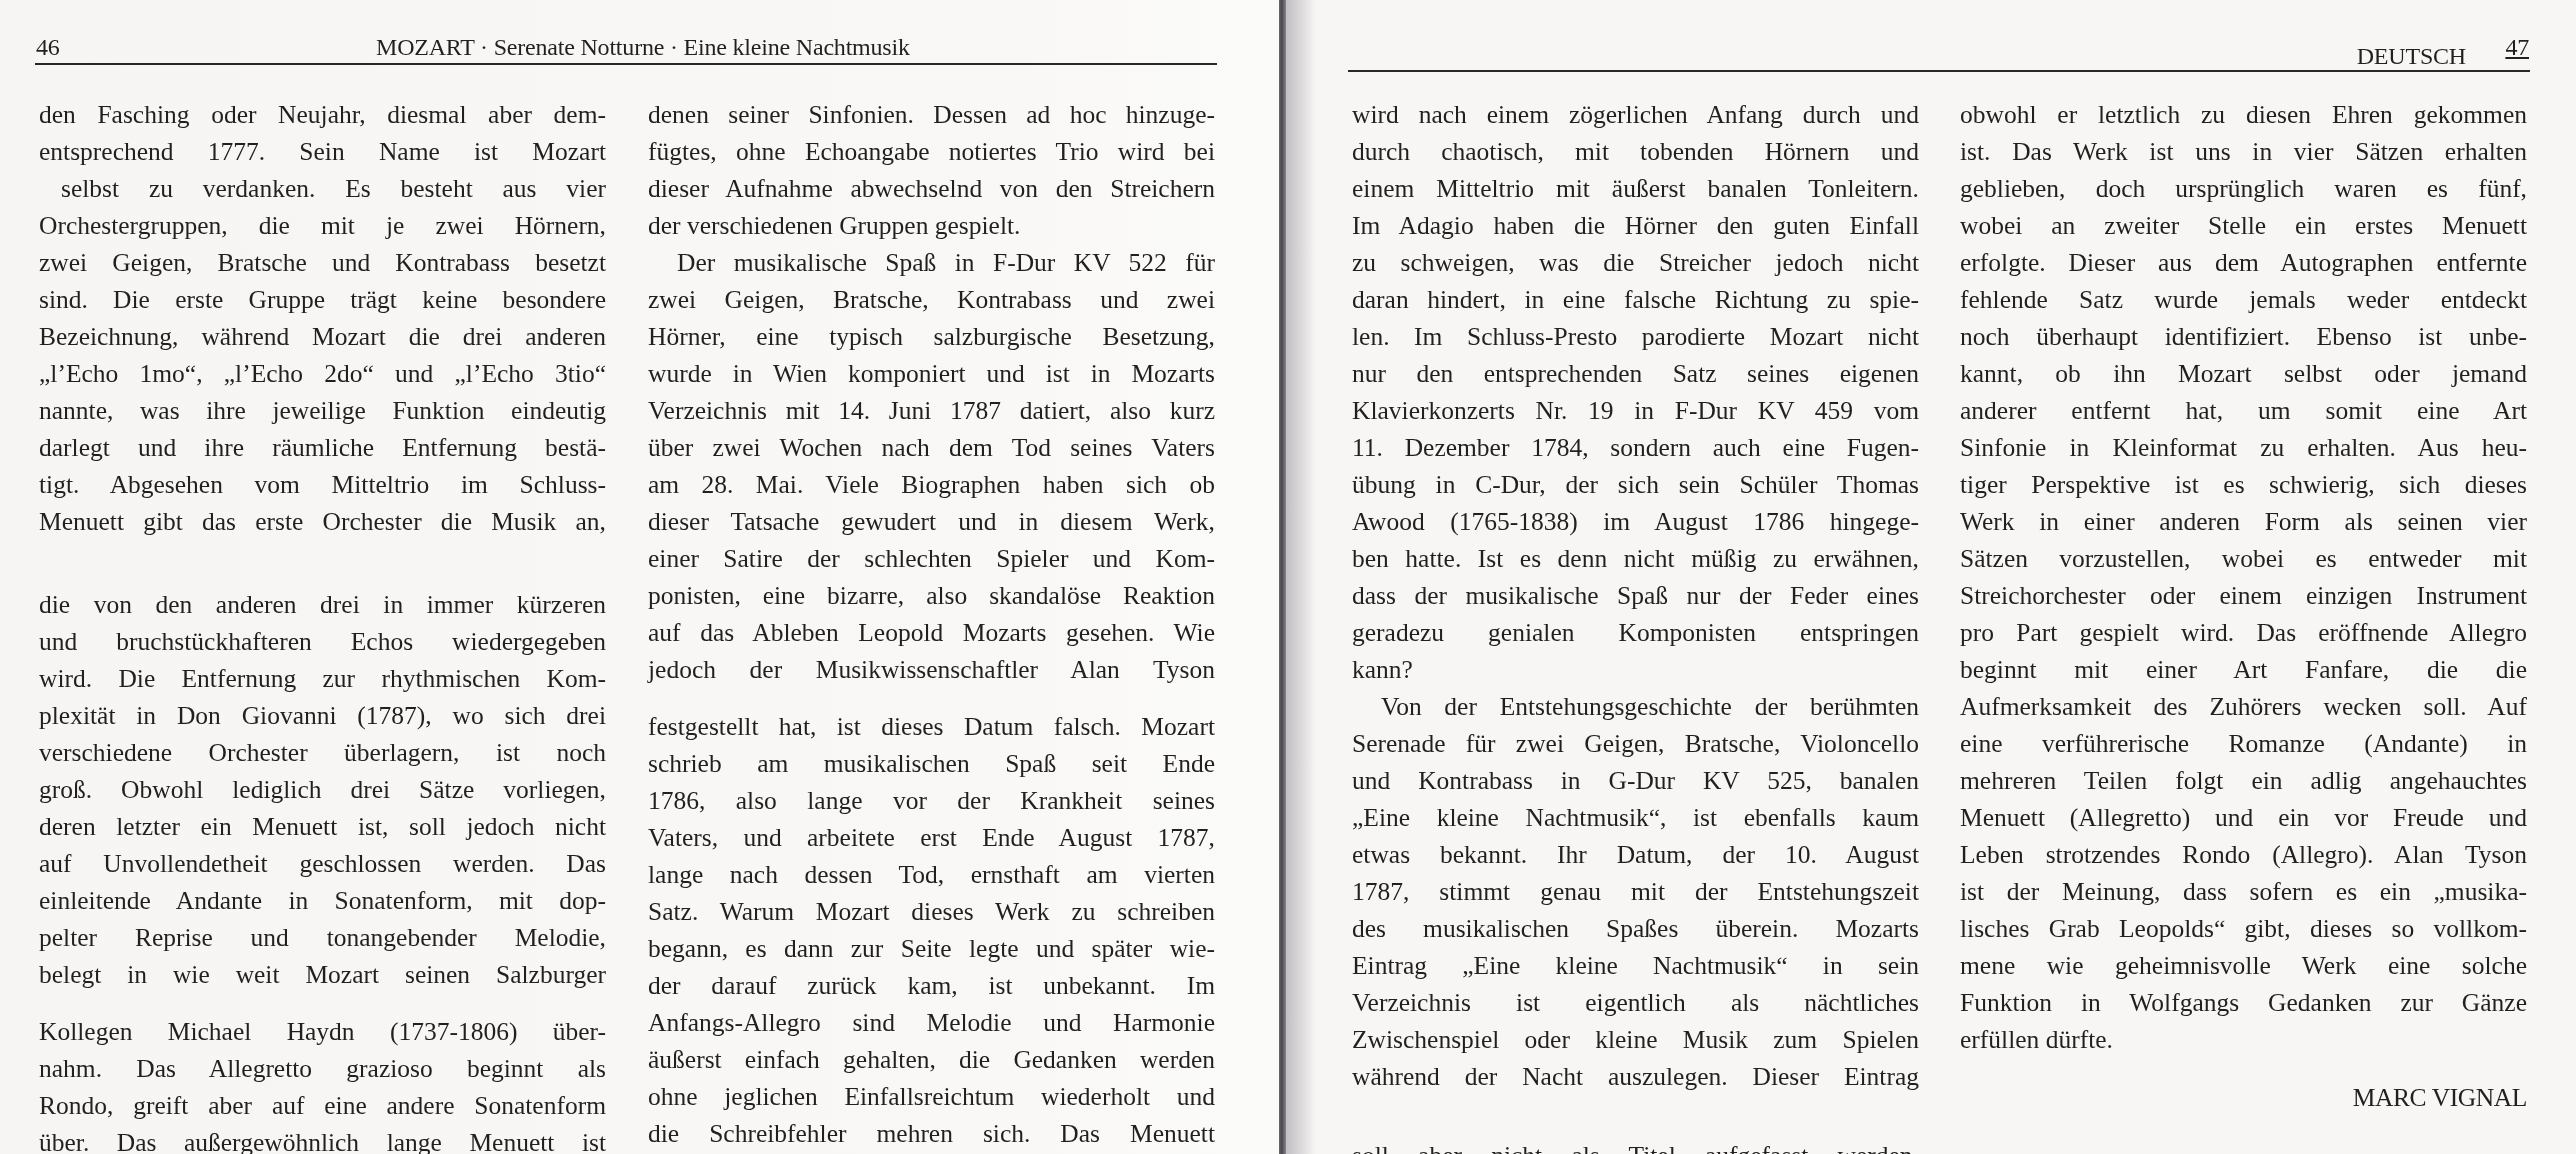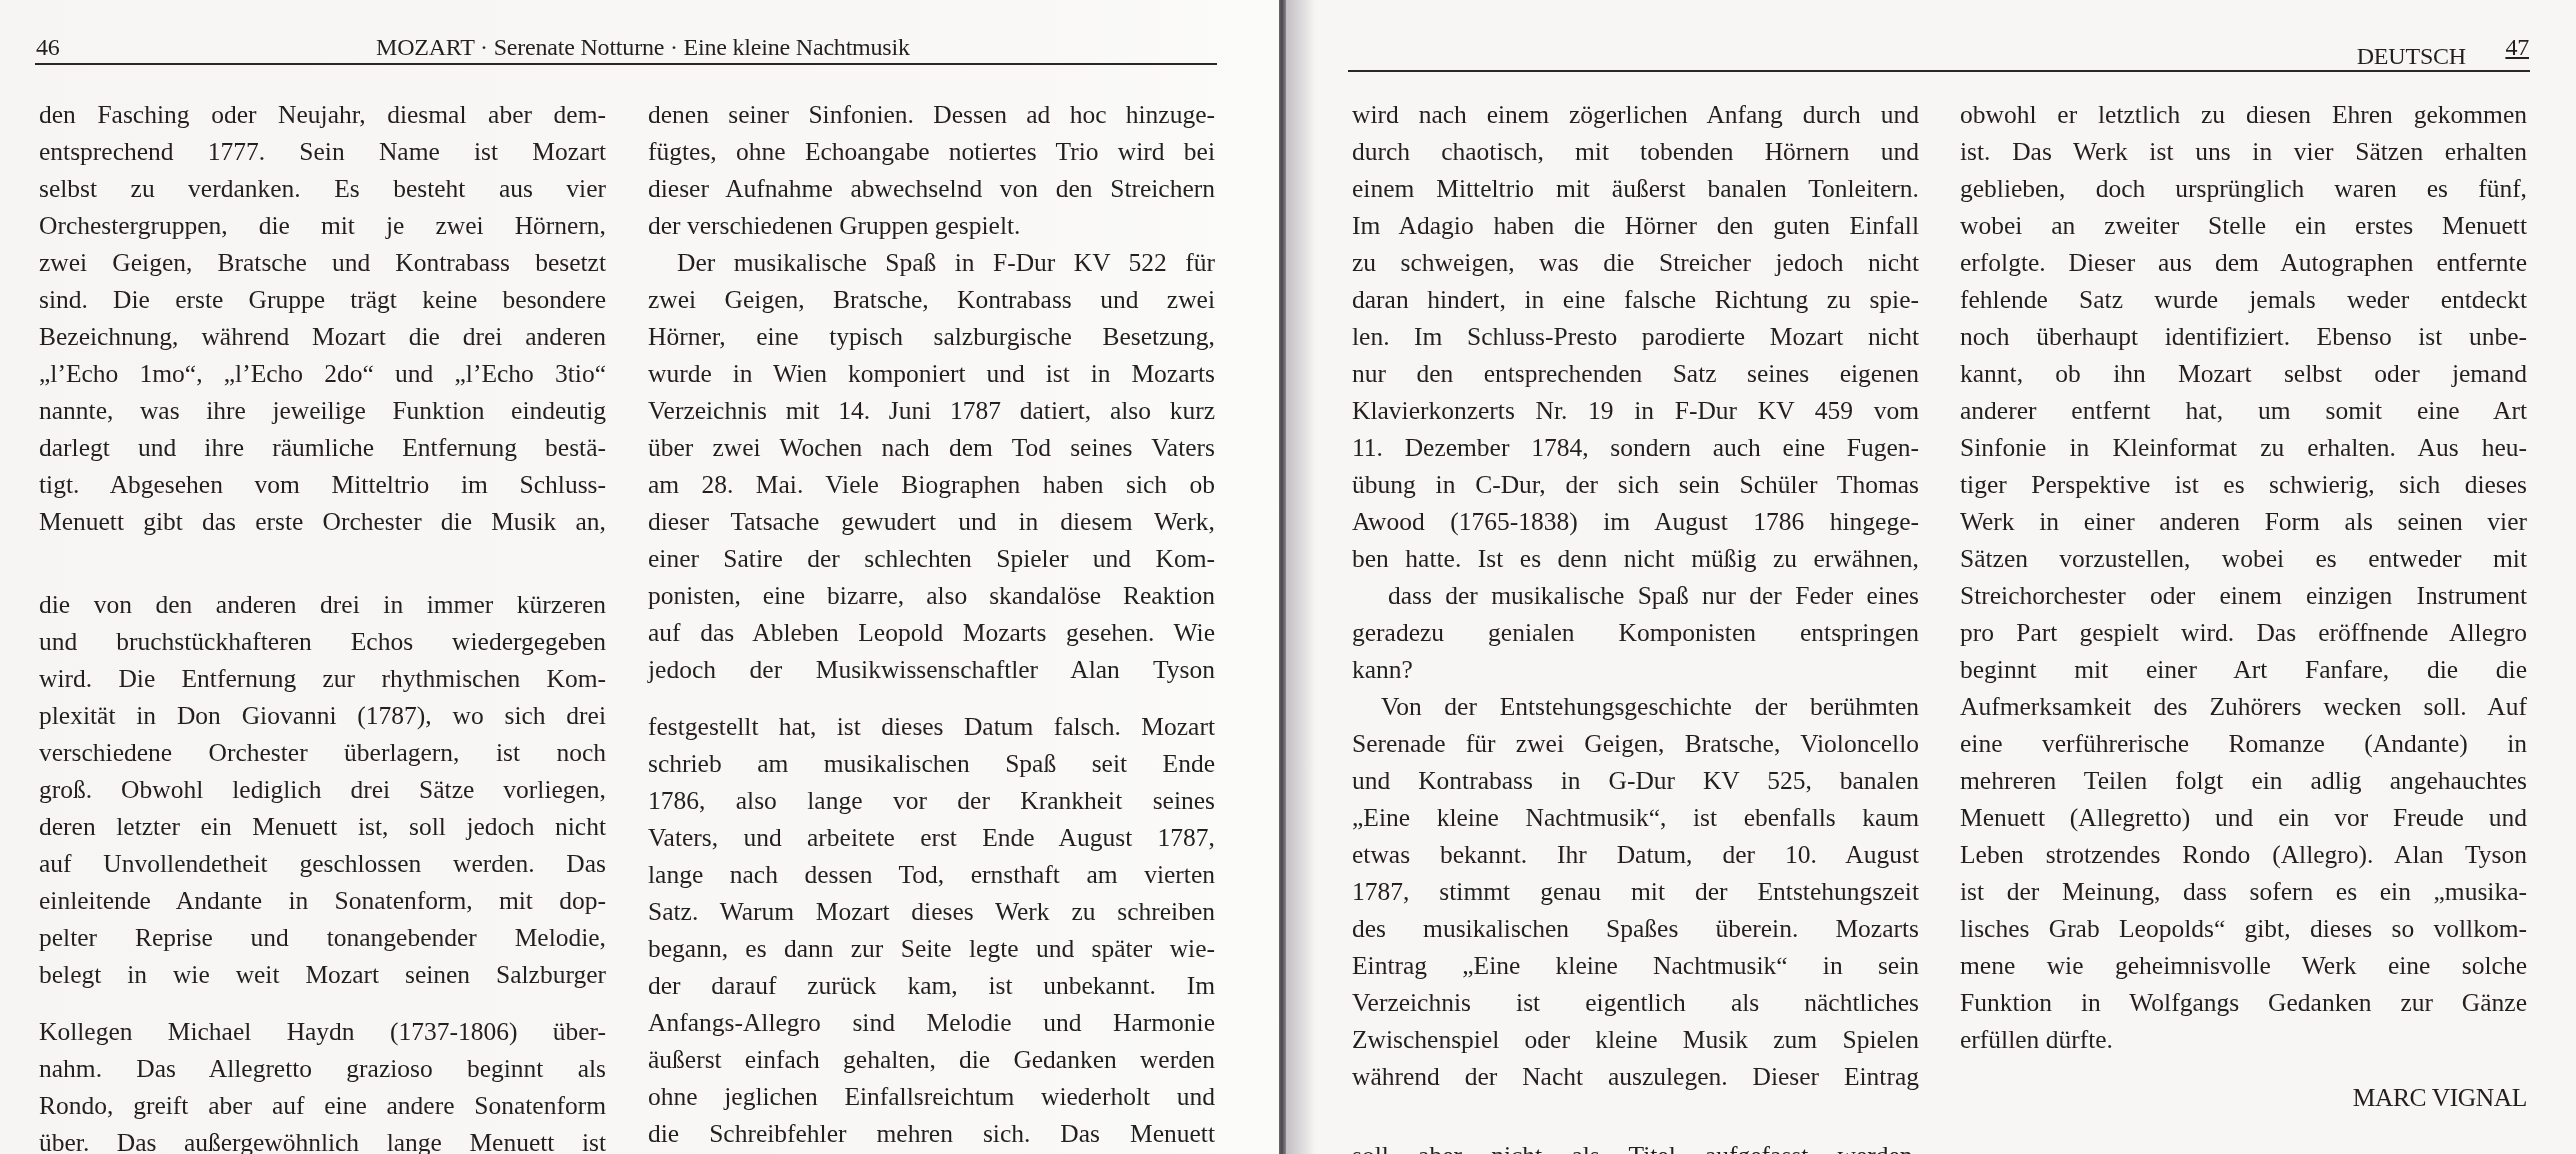--- a/index.html
+++ b/index.html
@@ -67,21 +67,21 @@
 
 <div class="page page-left">
   <div class="header header-left">
     <span class="page-num">46</span>
     <span class="running-title">MOZART · Serenate Notturne · Eine kleine Nachtmusik</span>
   </div>
   <div class="rule rule-left"></div>
   <div class="column col-1">
       <span class="line" style="display: block; width: auto;">den Fasching oder Neujahr, diesmal aber dem-</span>
       <span class="line" style="display: block; width: auto;">entsprechend 1777. Sein Name ist Mozart</span>
-      <span class="line" style="display: block; width: auto;">selbst zu verdanken. Es besteht aus vier</span>
+      <span class="line" style="display: block; width: auto; margin-left: 22px;">selbst zu verdanken. Es besteht aus vier</span>
       <span class="line" style="display: block; width: auto;">Orchestergruppen, die mit je zwei Hörnern,</span>
       <span class="line" style="display: block; width: auto;">zwei Geigen, Bratsche und Kontrabass besetzt</span>
       <span class="line" style="display: block; width: auto;">sind. Die erste Gruppe trägt keine besondere</span>
       <span class="line" style="display: block; width: auto;">Bezeichnung, während Mozart die drei anderen</span>
       <span class="line" style="display: block; width: auto;">„l’Echo 1mo“, „l’Echo 2do“ und „l’Echo 3tio“</span>
       <span class="line" style="display: block; width: auto;">nannte, was ihre jeweilige Funktion eindeutig</span>
       <span class="line" style="display: block; width: auto;">darlegt und ihre räumliche Entfernung bestä-</span>
       <span class="line" style="display: block; width: auto;">tigt. Abgesehen vom Mitteltrio im Schluss-</span>
       <span class="line" style="display: block; width: auto;">Menuett gibt das erste Orchester die Musik an,</span>
       <span class="line" style="display: block; width: auto; margin-top: 46px;">die von den anderen drei in immer kürzeren</span>
@@ -150,21 +150,21 @@
     <span class="line" style="display: block; width: auto;">Im Adagio haben die Hörner den guten Einfall</span>
     <span class="line" style="display: block; width: auto;">zu schweigen, was die Streicher jedoch nicht</span>
     <span class="line" style="display: block; width: auto;">daran hindert, in eine falsche Richtung zu spie-</span>
     <span class="line" style="display: block; width: auto;">len. Im Schluss-Presto parodierte Mozart nicht</span>
     <span class="line" style="display: block; width: auto;">nur den entsprechenden Satz seines eigenen</span>
     <span class="line" style="display: block; width: auto;">Klavierkonzerts Nr. 19 in F-Dur KV 459 vom</span>
     <span class="line" style="display: block; width: auto;">11. Dezember 1784, sondern auch eine Fugen-</span>
     <span class="line" style="display: block; width: auto;">übung in C-Dur, der sich sein Schüler Thomas</span>
     <span class="line" style="display: block; width: auto;">Awood (1765-1838) im August 1786 hingege-</span>
     <span class="line" style="display: block; width: auto;">ben hatte. Ist es denn nicht müßig zu erwähnen,</span>
-    <span class="line" style="display: block; width: auto; margin-left: 36px;">dass der musikalische Spaß nur der Feder eines</span>
+    <span class="line" style="display: block; width: auto;">dass der musikalische Spaß nur der Feder eines</span>
     <span class="line" style="display: block; width: auto;">geradezu genialen Komponisten entspringen</span>
     <span class="line last" style="display: block; width: auto;">kann?</span>
     <span class="line indent" style="display: block; width: auto;">Von der Entstehungsgeschichte der berühmten</span>
     <span class="line" style="display: block; width: auto;">Serenade für zwei Geigen, Bratsche, Violoncello</span>
     <span class="line" style="display: block; width: auto;">und Kontrabass in G-Dur KV 525, banalen</span>
     <span class="line" style="display: block; width: auto;">„Eine kleine Nachtmusik“, ist ebenfalls kaum</span>
     <span class="line" style="display: block; width: auto;">etwas bekannt. Ihr Datum, der 10. August</span>
     <span class="line" style="display: block; width: auto;">1787, stimmt genau mit der Entstehungszeit</span>
     <span class="line" style="display: block; width: auto;">des musikalischen Spaßes überein. Mozarts</span>
     <span class="line" style="display: block; width: auto;">Eintrag „Eine kleine Nachtmusik“ in sein</span>

